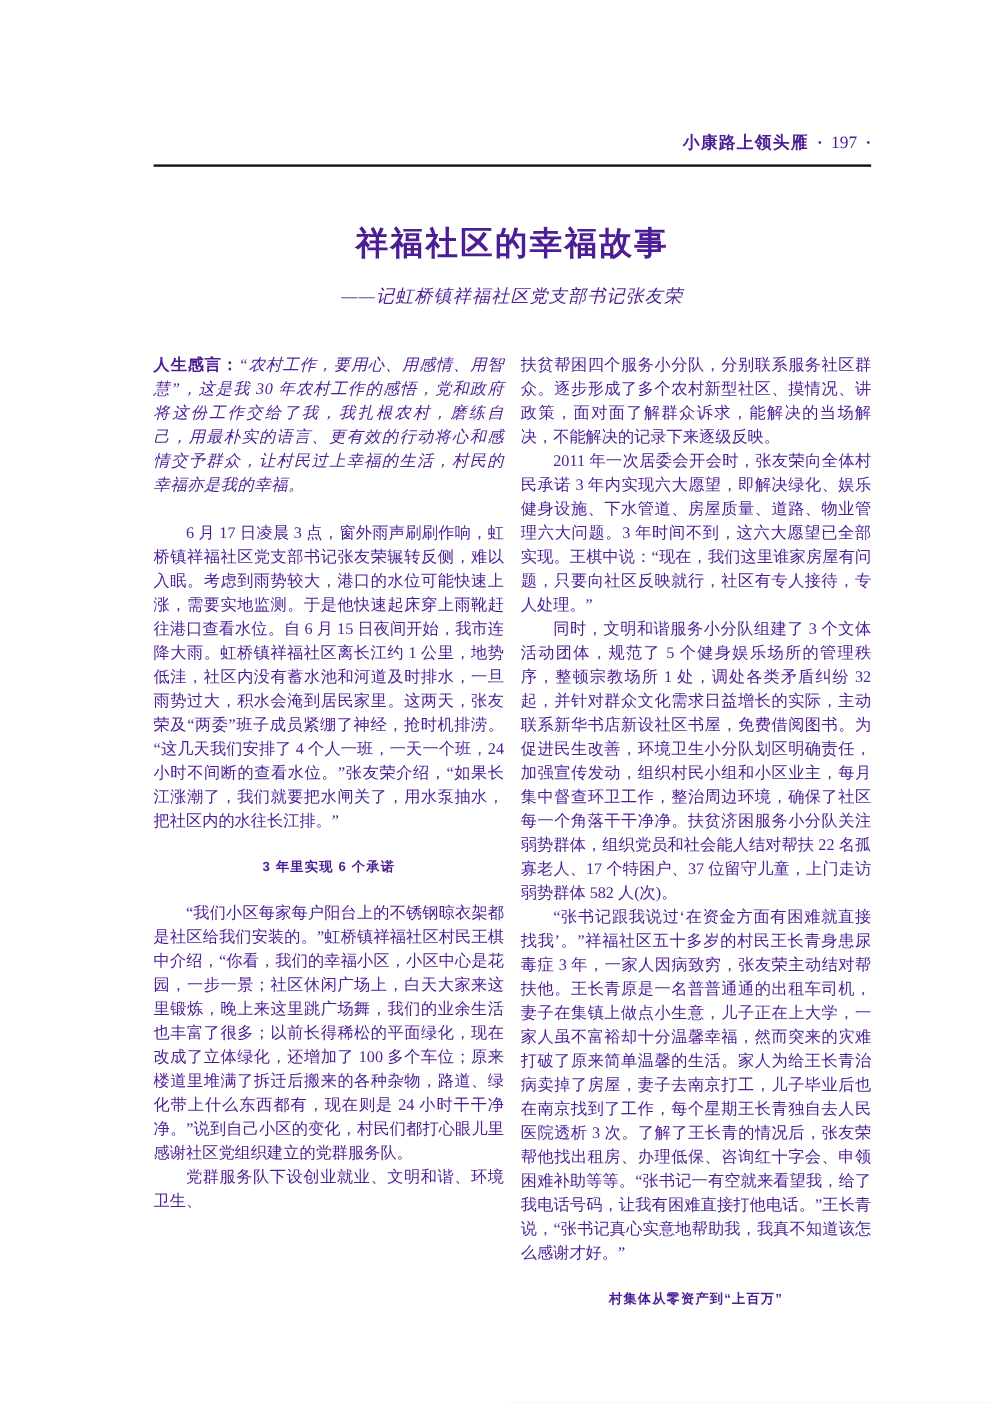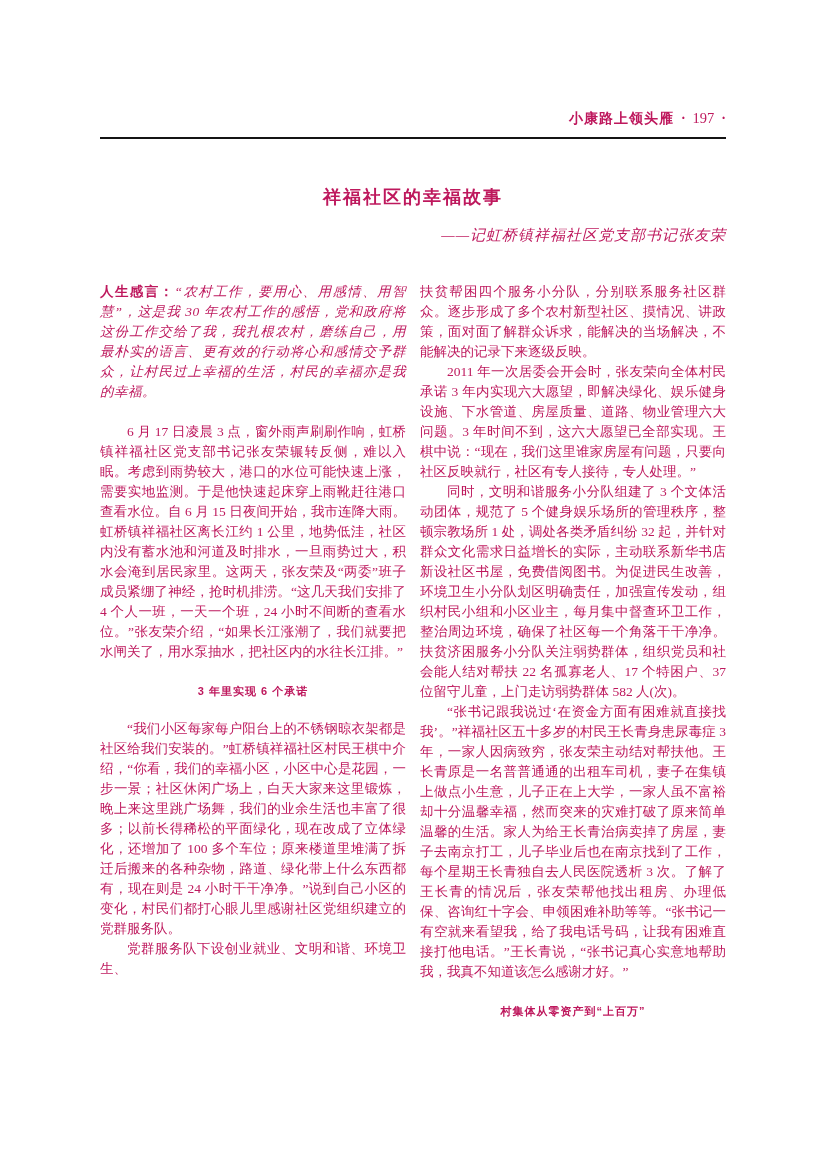--- a/index.html
+++ b/index.html
@@ -3,23 +3,24 @@
 <meta charset="utf-8">
 <style>
   * { margin: 0; padding: 0; box-sizing: border-box; }
   html, body { background: #e8e8e8; }
   .page {
     position: relative;
     width: 826px;
     height: 1169px;
     margin: 0 auto;
     background: #ffffff;
-    color: #be185d;
+    color: #4c1d95;
     overflow: hidden;
     font-family: "Liberation Serif", "DejaVu Serif", serif;
+    padding-left: 28px;
   }
   .content {
     padding: 110px 100px 0 100px;
   }
   
   .running-head {
     display: flex;
     justify-content: flex-end;
     align-items: baseline;
     gap: 7px;
@@ -36,26 +37,26 @@
   .rh-num {
     font-family: Liberation Serif, serif;
     font-size: 14.5px;
   }
   
   .article-title {
     margin-top: 46px;
     text-align: center;
     font-family: Liberation Serif, serif;
     font-weight: bold;
-    font-size: 18px;
+    font-size: 27px;
     letter-spacing: 2px;
   }
   .article-subtitle {
     margin-top: 17px;
-    text-align: right;
+    text-align: center;
     font-size: 15px;
     font-style: italic;
     letter-spacing: 1px;
   }
   
   .columns {
     display: flex;
     gap: 14px;
     margin-top: 37px;
   }

